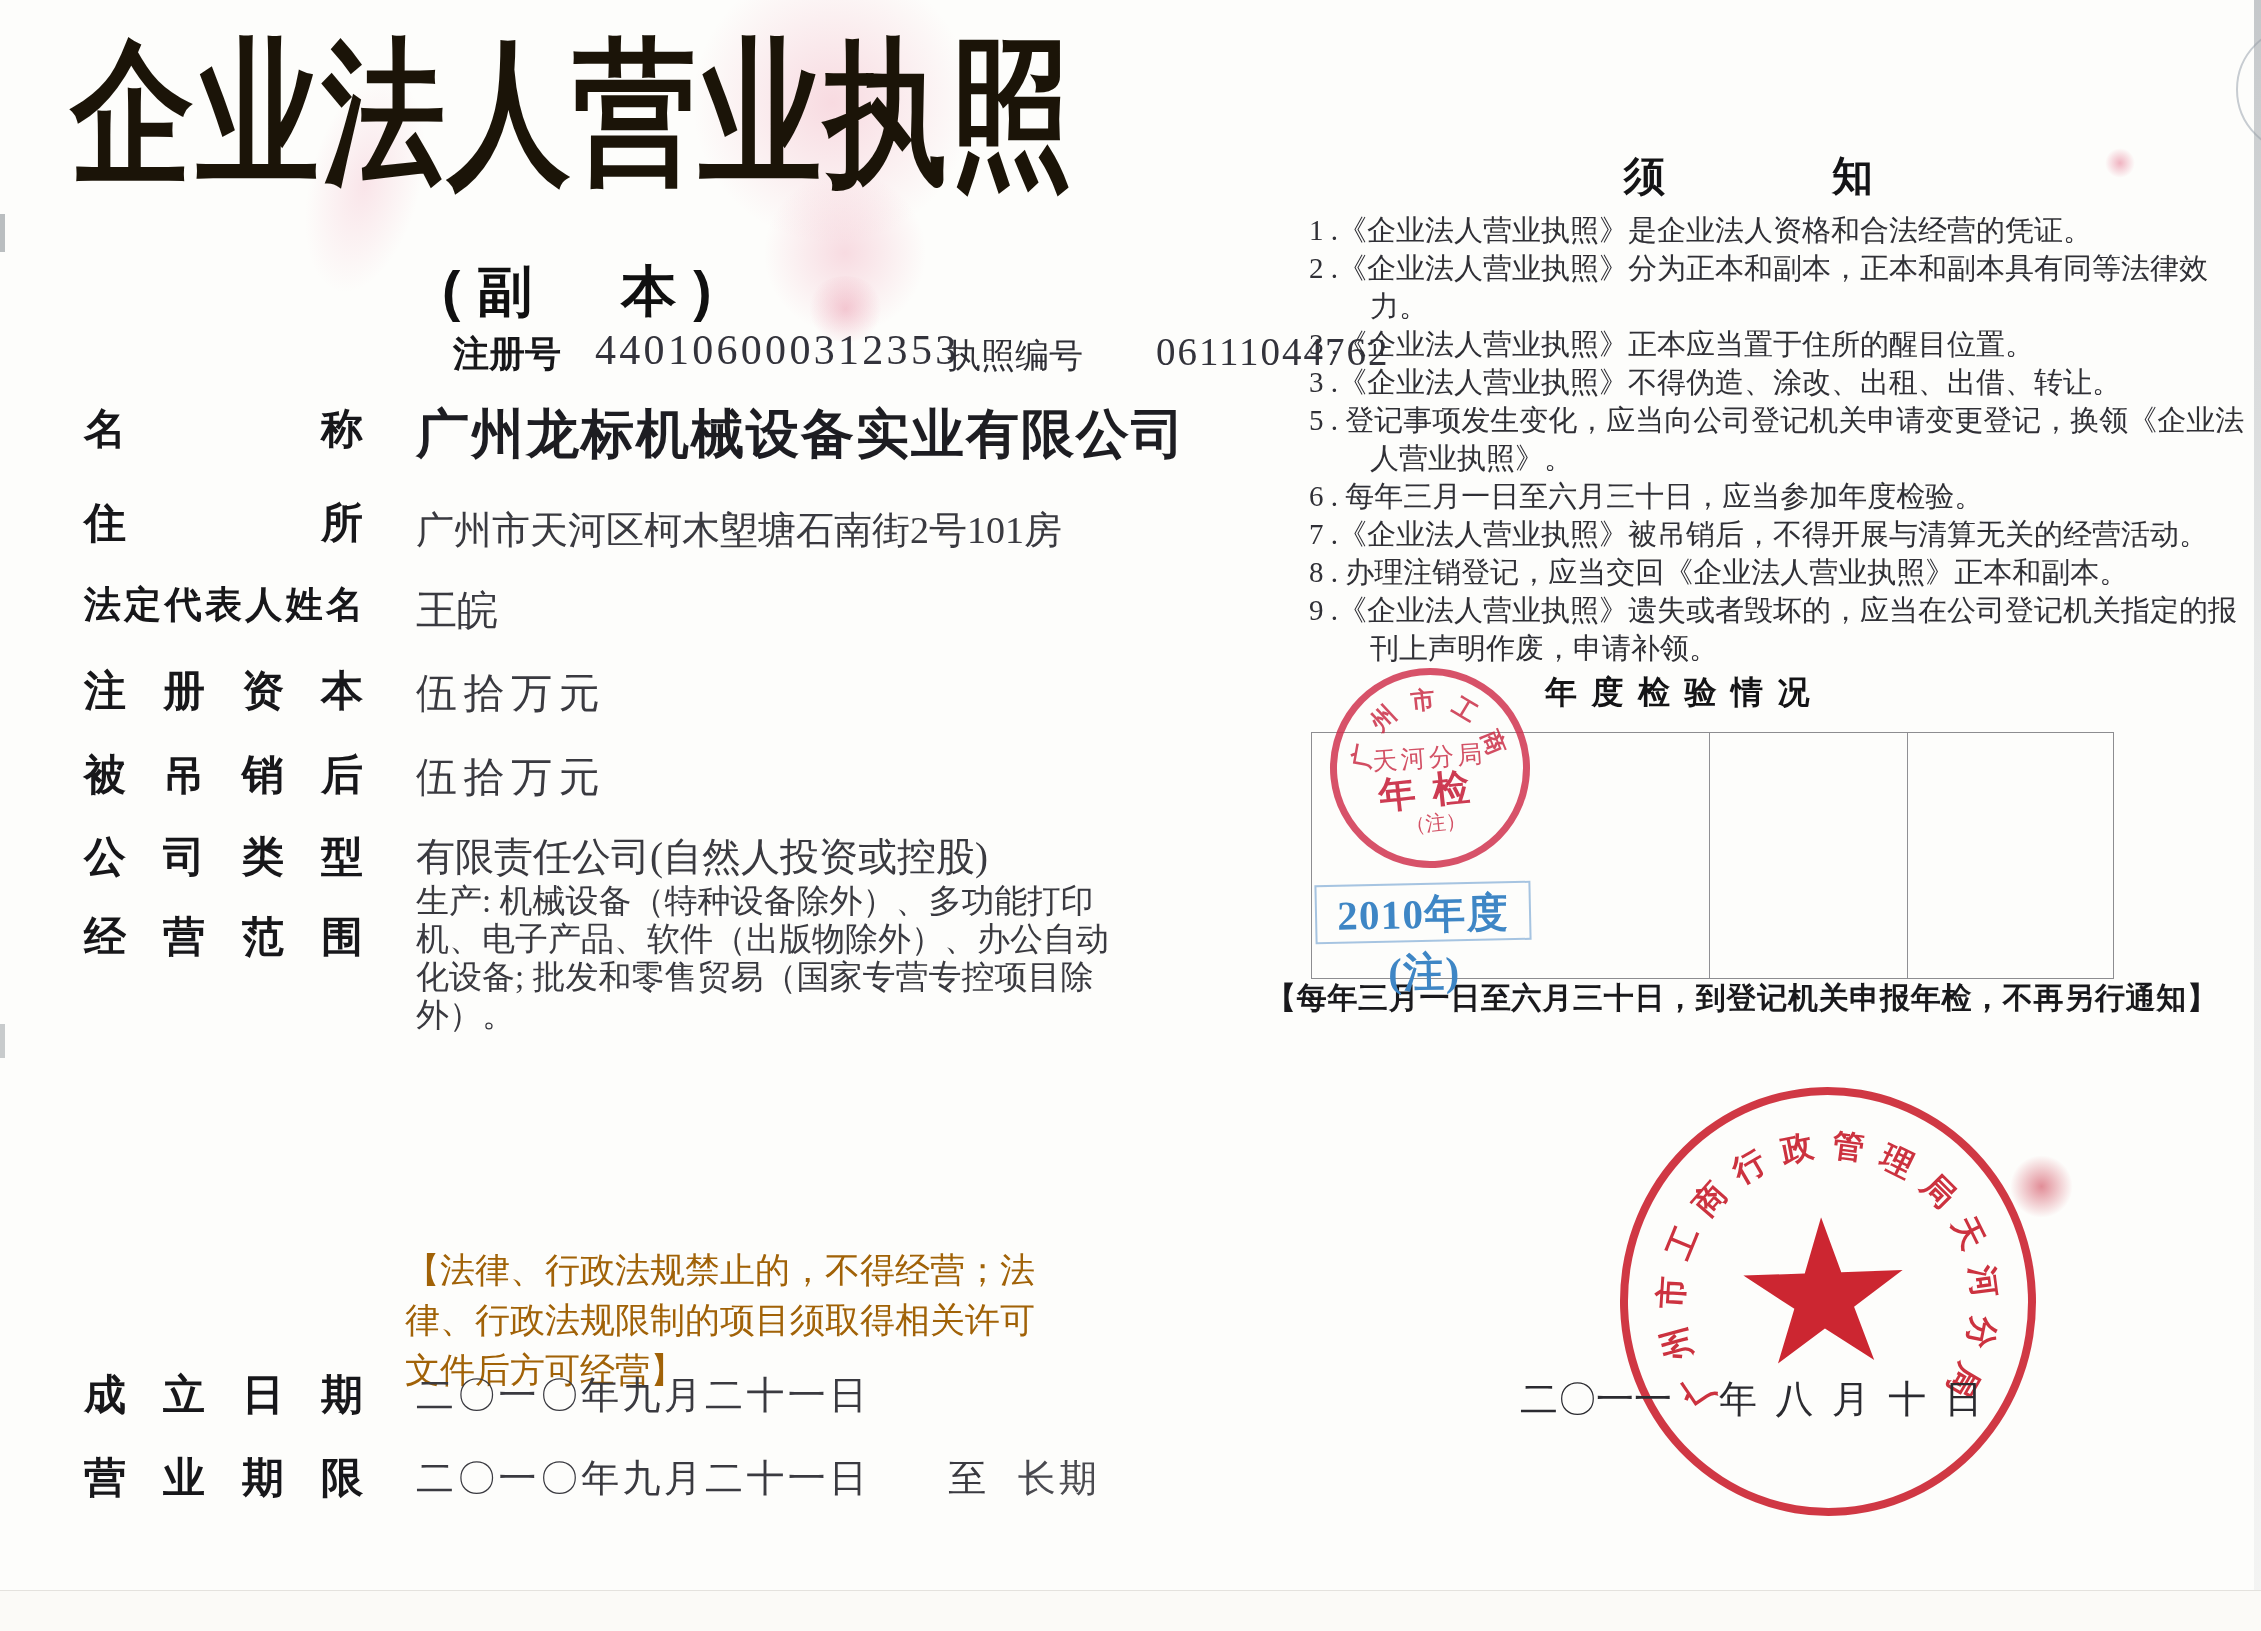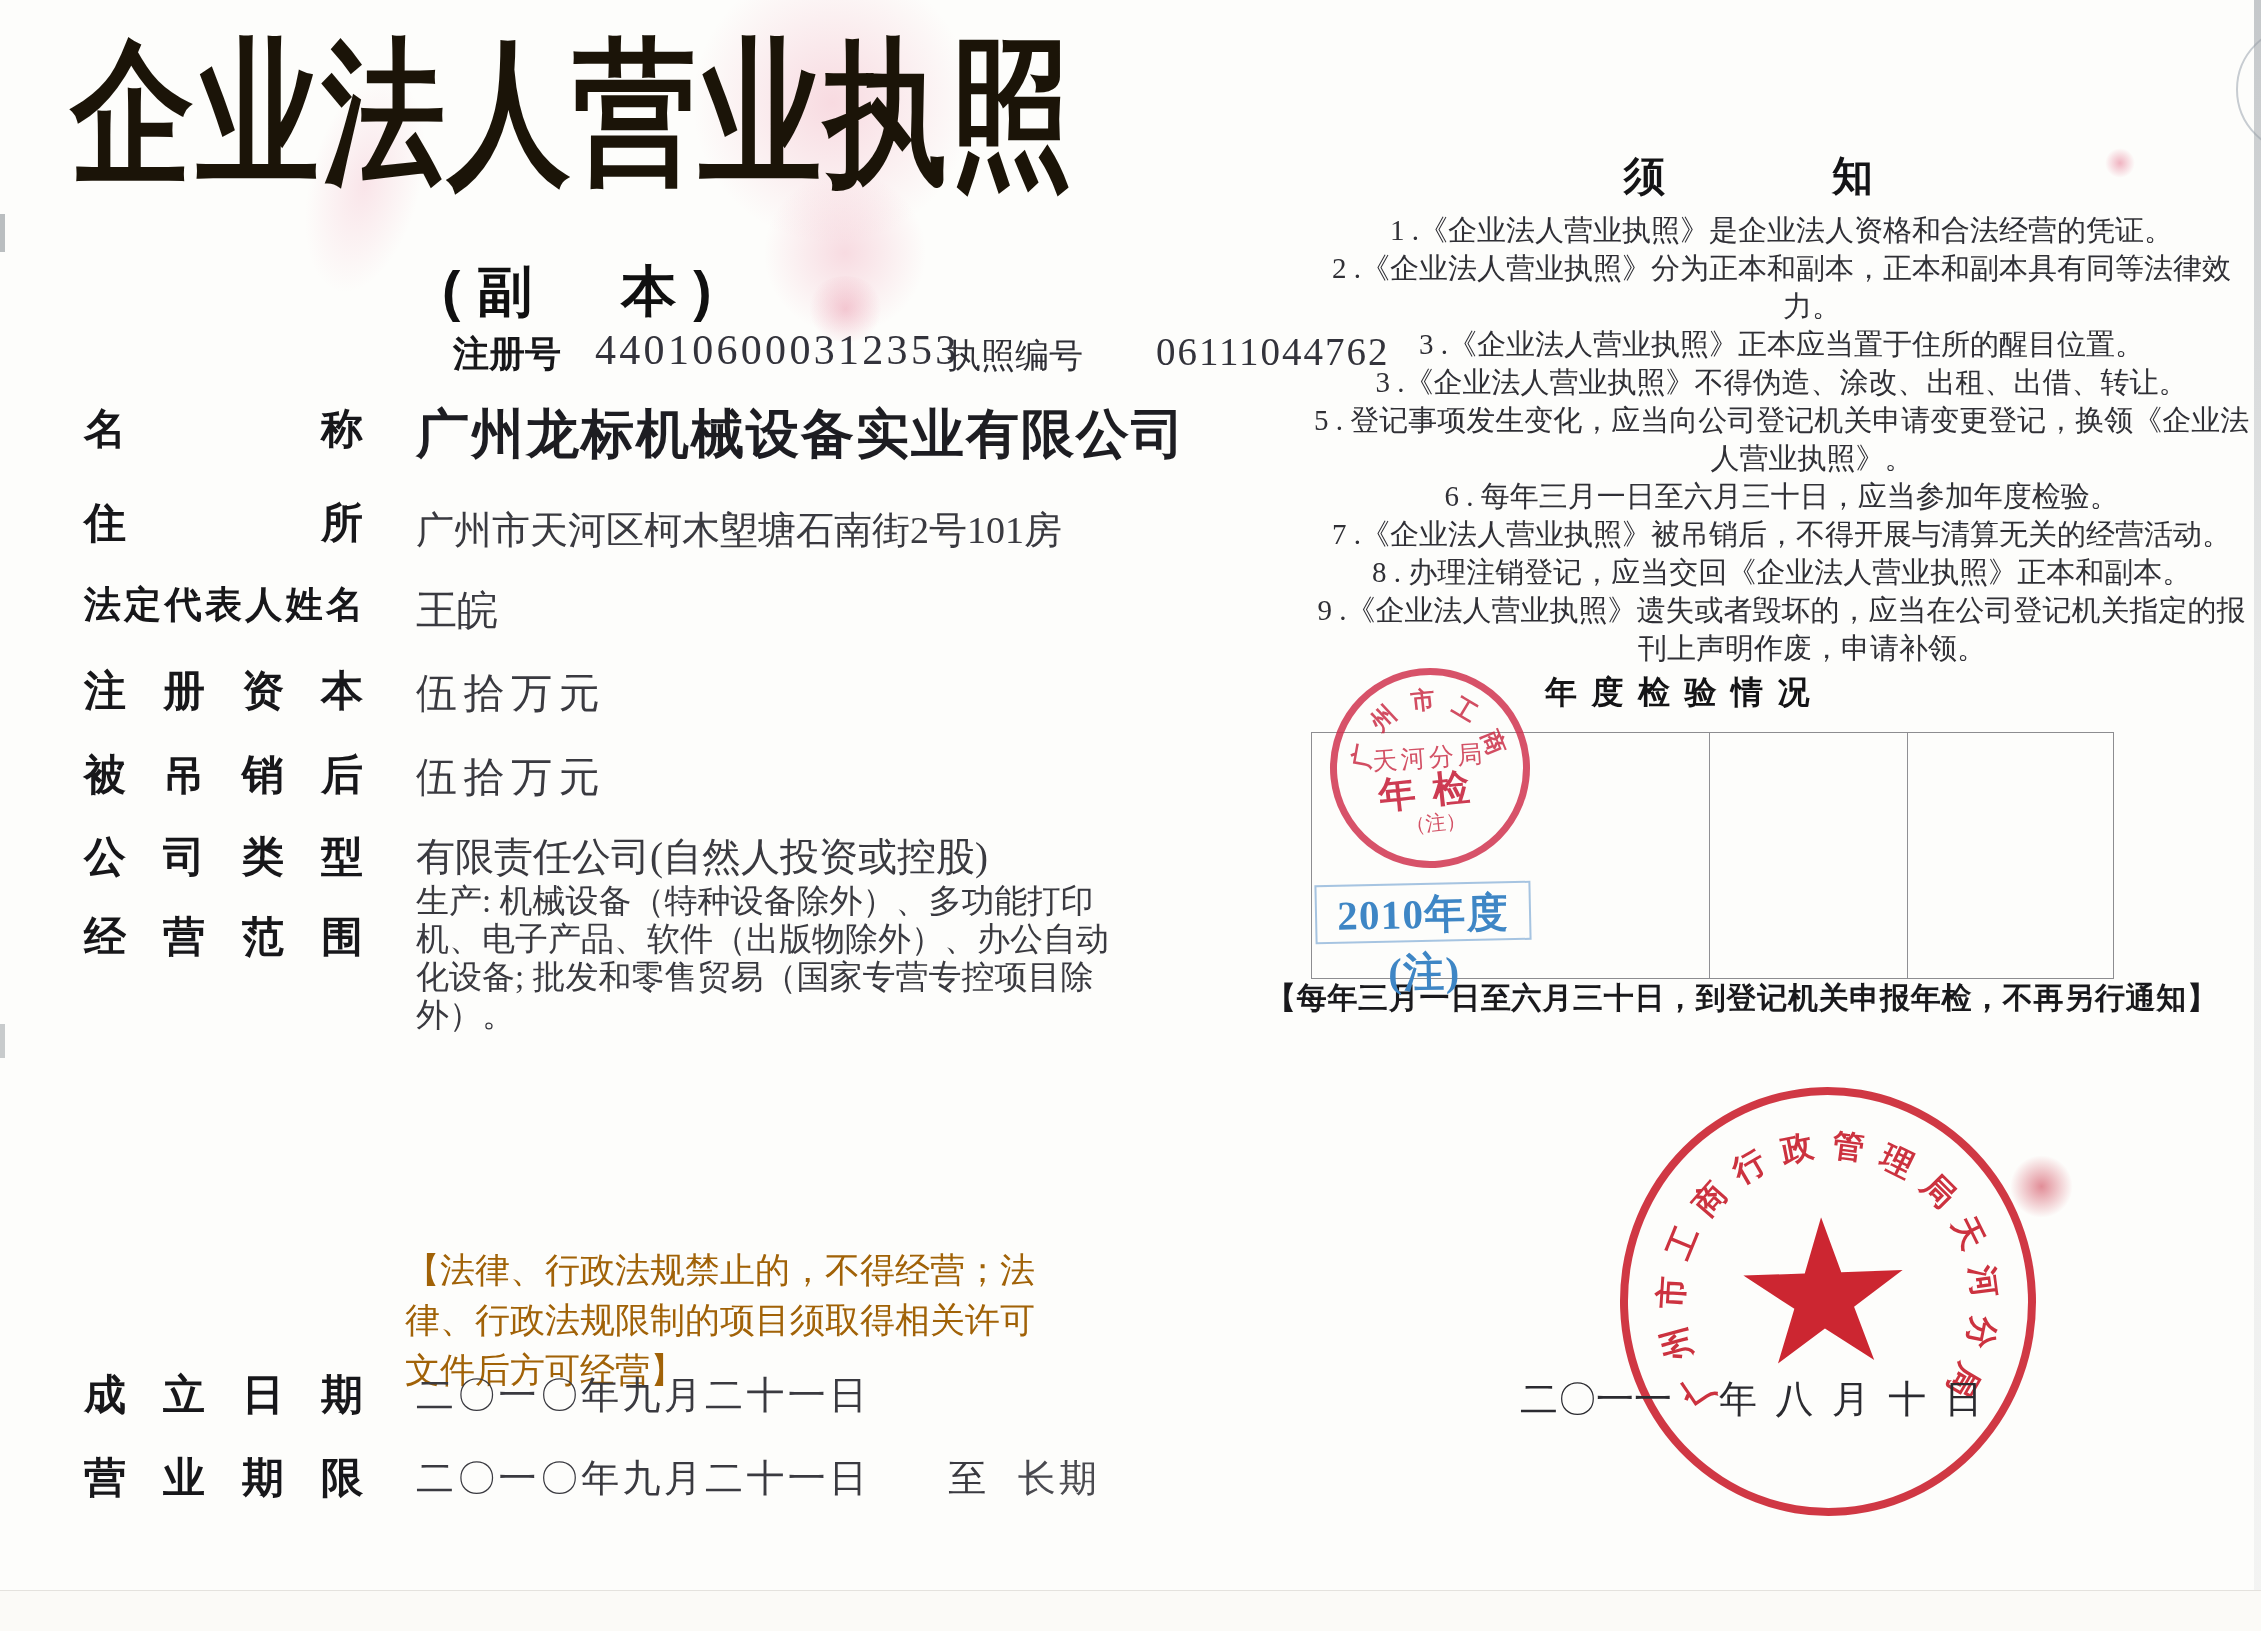--- a/index.html
+++ b/index.html
@@ -24,21 +24,21 @@
   .fvalue.name{font-size:53px;font-weight:700;color:#1d1d22;letter-spacing:2px;}
   .fvalue.wrap{width:707px;font-size:33px;line-height:38px;color:#3a3a40;}
   .restrict{left:405px;top:1245px;width:655px;font-family:"Liberation Sans", sans-serif;
             font-size:35px;line-height:50px;color:#a16207;}
   .date-row{font-size:38px;color:#3a3a40;letter-spacing:3.3px;white-space:nowrap;}
   .term-to{margin-left:78px;}  .term-end{margin-left:28px;color:#4a4a50;}
   
   .notice-title{left:1624px;top:149px;font-family:"Liberation Sans", sans-serif;font-weight:700;
                 font-size:41px;color:#141416;letter-spacing:63px;white-space:nowrap;}
   .notice-list{left:1309px;top:211px;width:945px;font-size:29px;line-height:38px;color:#303036;}
-  .notice-list div{padding-left:61px;text-indent:-61px;text-align:center;}
+  .notice-list div{padding-left:61px;text-indent:-61px;}
   .annual-title{left:1545px;top:671px;font-family:"Liberation Sans", sans-serif;font-weight:700;
                 font-size:32px;color:#141416;letter-spacing:14.5px;white-space:nowrap;}
   .annual-table{left:1311px;top:732px;width:801px;height:245px;border:1.3px solid #8d8d90;
                 display:flex;}
   .annual-table .cell{height:100%;}
   .annual-table .c1{width:397px;border-right:1.3px solid #909094;}
   .annual-table .c2{width:197px;border-right:1.3px solid #909094;}
   .annual-table .c3{flex:1;}
   .annual-note{left:1266px;top:978px;font-family:"Liberation Sans", sans-serif;font-weight:700;
                font-size:30px;color:#19191c;letter-spacing:0.7px;white-space:nowrap;}

